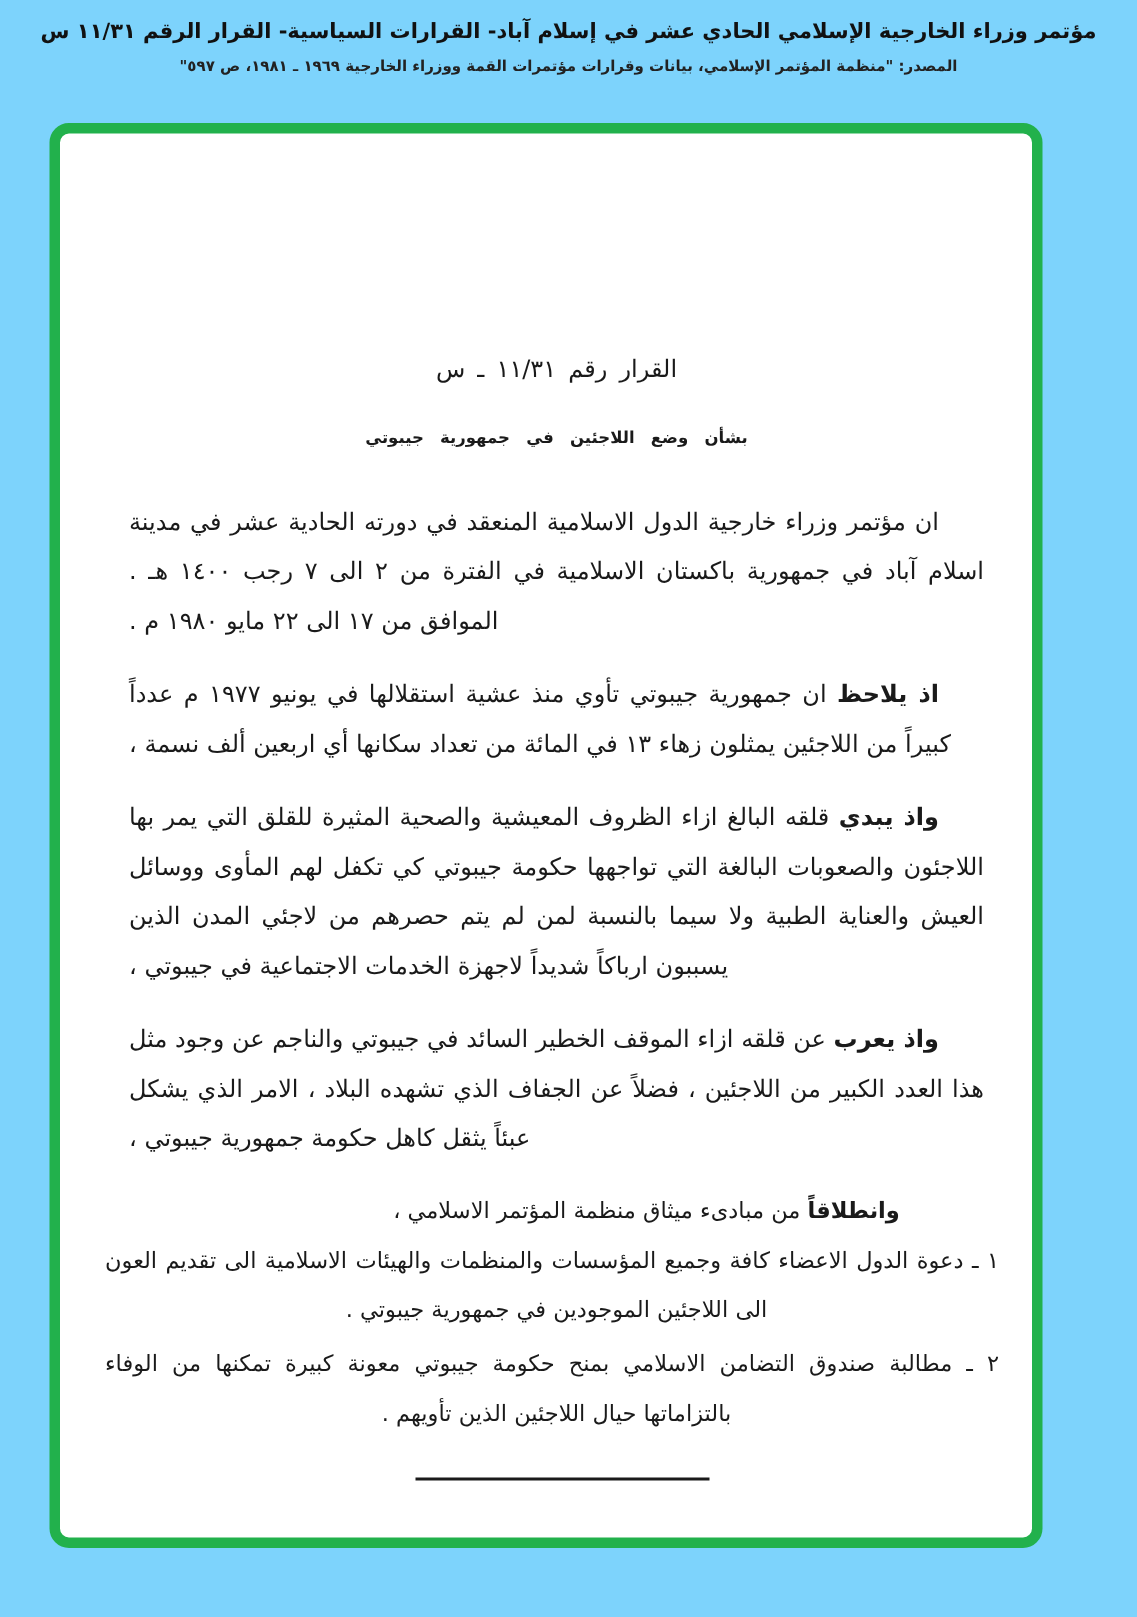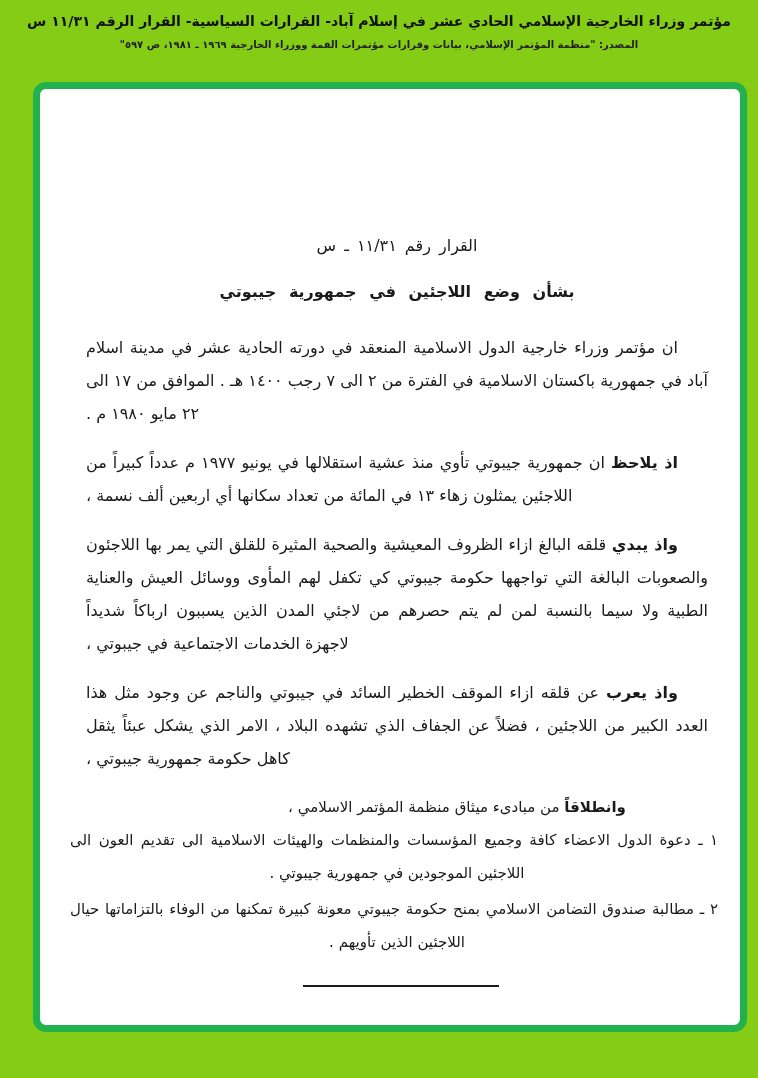--- a/index.html
+++ b/index.html
@@ -8,21 +8,21 @@
     background: #ffffff;
     width: 758px;
     height: 1078px;
     overflow: hidden;
     font-family: "DejaVu Sans", sans-serif;
   }
   .page {
     position: relative;
     width: 758px;
     height: 1078px;
-    background: #84cc16;
+    background: #7dd3fc;
     direction: rtl;
   }
   .header {
     position: absolute;
     top: 10px;
     left: 0;
     width: 100%;
     text-align: center;
     direction: rtl;
     color: #111;
@@ -37,21 +37,21 @@
     font-size: 10px;
     font-weight: bold;
     line-height: 14px;
     margin: 0;
     color: #222;
   }
   .doc-frame {
     position: absolute;
     left: 33px;
     top: 82px;
-    width: 714px;
+    width: 662px;
     height: 950px;
     box-sizing: border-box;
     border: 7px solid #22b14c;
     border-radius: 13px;
     background: #ffffff;
   }
   .doc-content {
     position: absolute;
     inset: 0;
     box-sizing: border-box;
@@ -61,21 +61,21 @@
   }
   .res-number {
     text-align: center;
     font-size: 16px;
     line-height: 22px;
     margin: 0 0 22px 0;
     word-spacing: 3px;
   }
   .res-title {
     text-align: center;
-    font-size: 16px;
+    font-size: 11px;
     font-weight: bold;
     line-height: 26px;
     margin: 0 0 26px 0;
     word-spacing: 7px;
     letter-spacing: 0.3px;
   }
   .para {
     font-size: 16px;
     line-height: 33px;
     margin: 16px;

